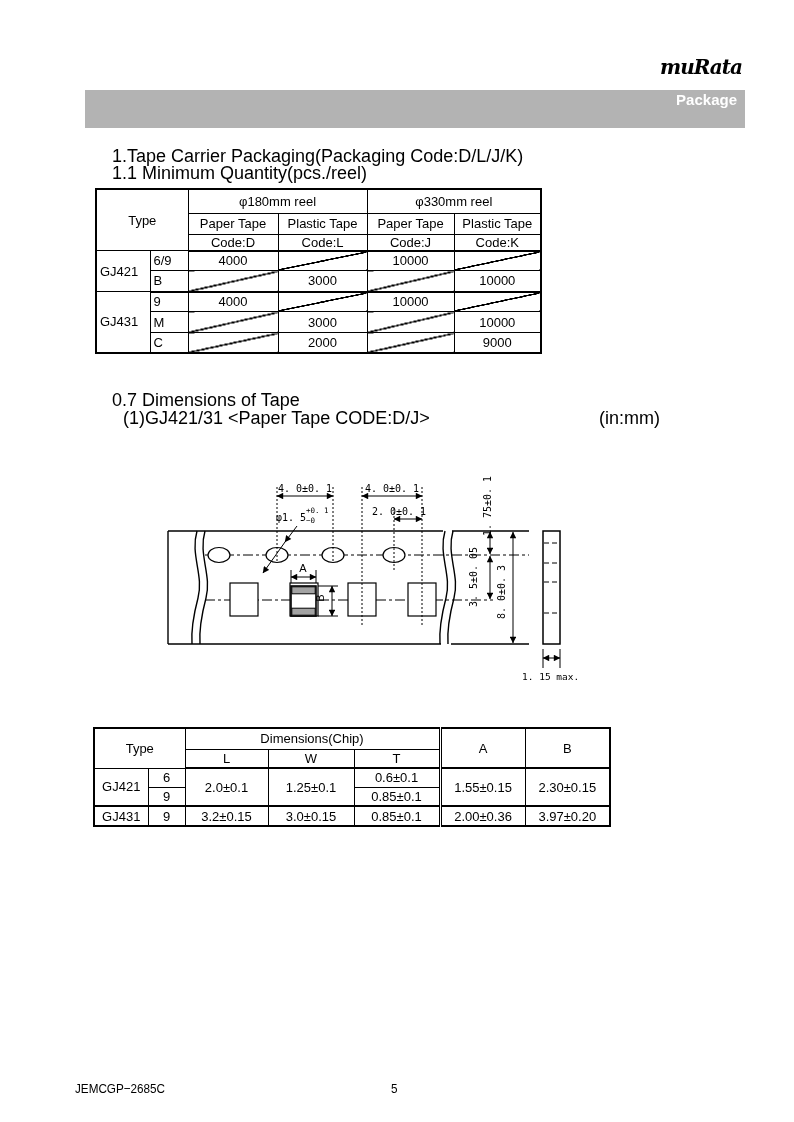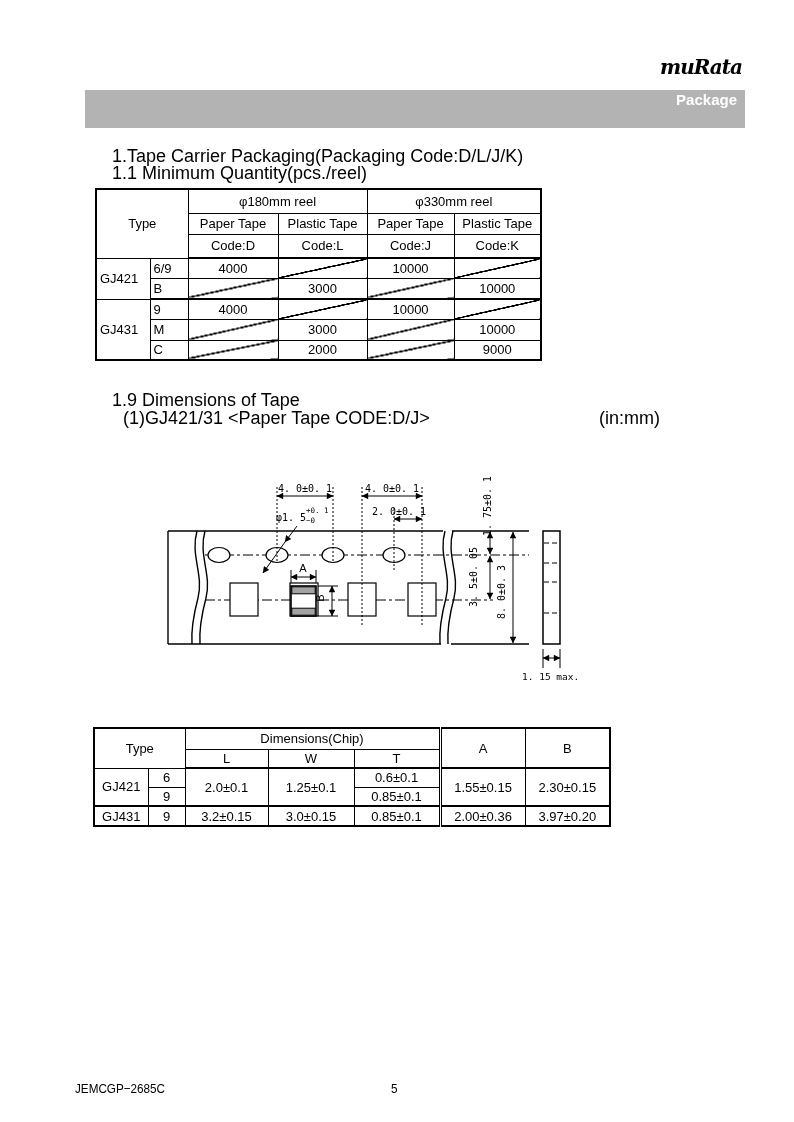--- a/index.html
+++ b/index.html
@@ -59,21 +59,21 @@
       <td rowspan="3" colspan="2">Type</td>
       <td colspan="2">φ180mm reel</td>
       <td colspan="2">φ330mm reel</td>
     </tr>
     <tr style="height:21px;">
       <td>Paper Tape</td>
       <td>Plastic Tape</td>
       <td>Paper Tape</td>
       <td>Plastic Tape</td>
     </tr>
-    <tr style="height:24px;">
+    <tr style="height:16px;">
       <td class="hsep">Code:D</td>
       <td class="hsep">Code:L</td>
       <td class="hsep">Code:J</td>
       <td class="hsep">Code:K</td>
     </tr>
     <tr style="height:20px;">
       <td class="l" rowspan="2">GJ421</td>
       <td class="l">6/9</td>
       <td>4000</td>
       <td class="diag"></td>
@@ -105,21 +105,21 @@
     <tr style="height:20px;">
       <td class="l">C</td>
       <td class="diag"></td>
       <td>2000</td>
       <td class="diag"></td>
       <td>9000</td>
     </tr>
   </tbody>
     </table>
 
-  <div class="txt" style="left:96px;top:390px;">1.9 Dimensions of Tape</div>
+  <div class="txt" style="left:96px;top:390px;">0.7 Dimensions of Tape</div>
   <div class="txt" style="left:107px;top:408px;">(1)GJ421/31 &lt;Paper Tape CODE:D/J&gt;</div>
   <div class="txt" style="left:583px;top:408px;">(in:mm)</div>
 
   <svg class="abs" style="left:160px;top:455px;" width="480" height="245" viewBox="160 455 480 245">
     <defs>
       <marker id="ar" viewBox="0 0 10 10" refX="9.5" refY="5" markerWidth="9" markerHeight="6.5" orient="auto-start-reverse">
         <path d="M0,0 L10,5 L0,10 z"></path>
       </marker>
     </defs>
 

